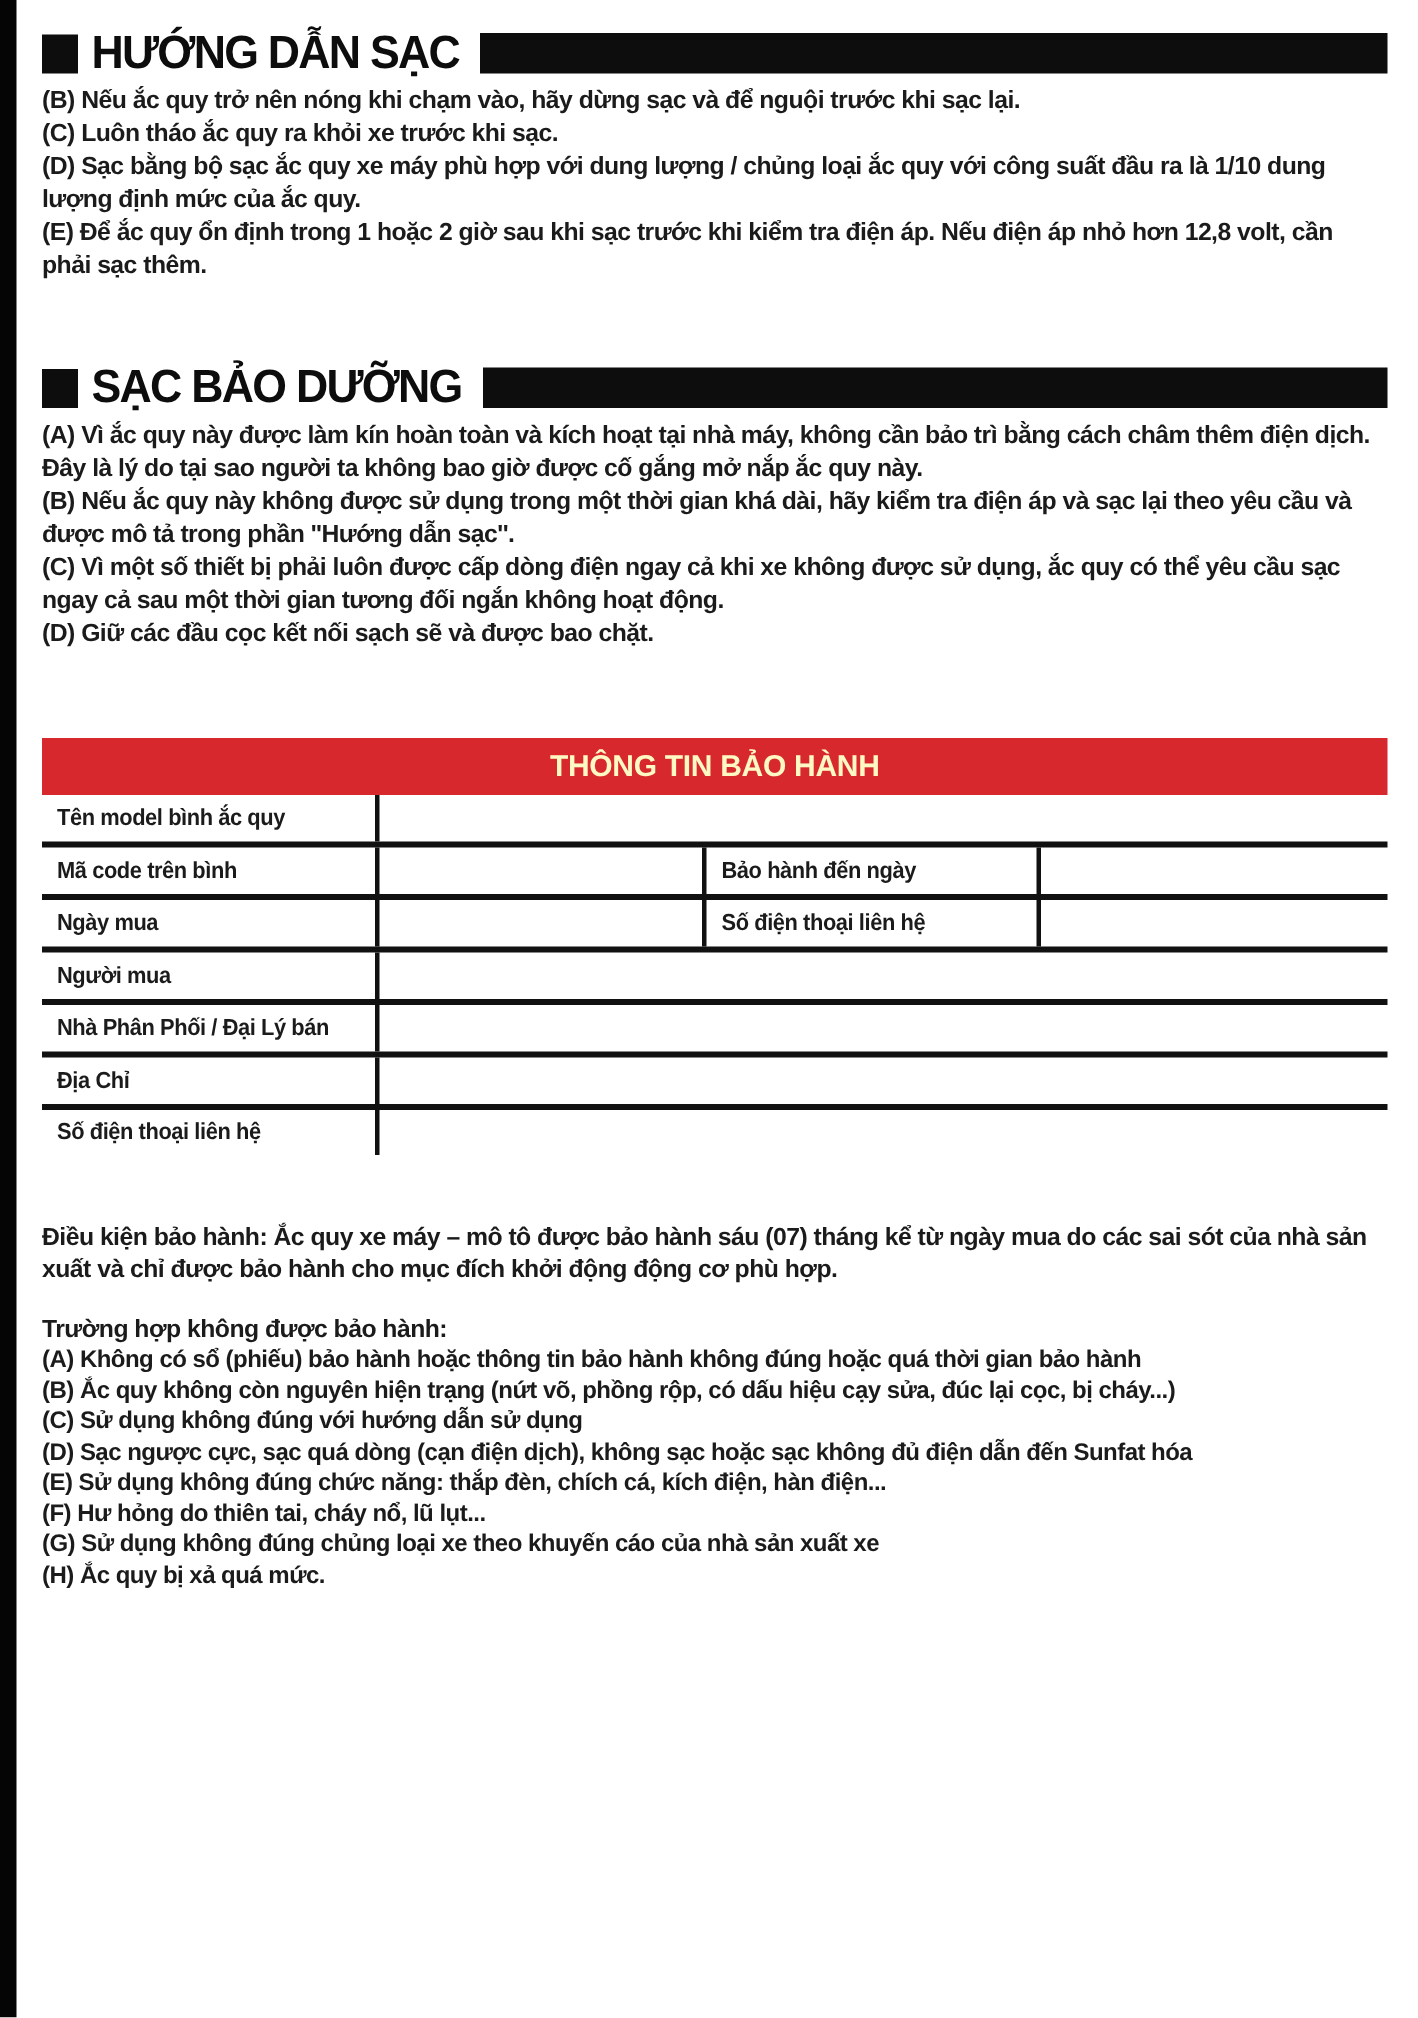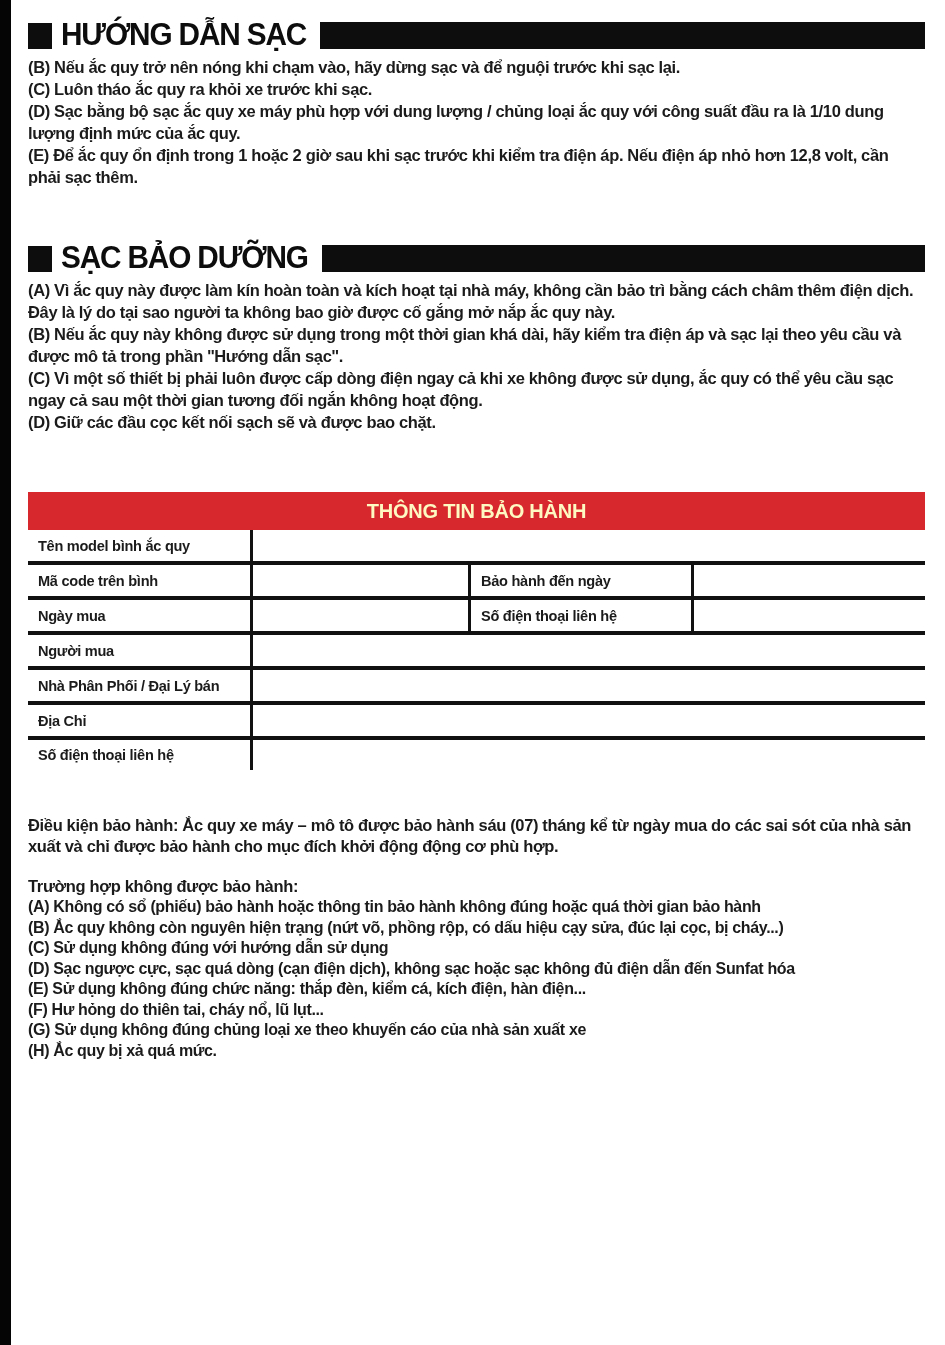--- a/index.html
+++ b/index.html
@@ -154,20 +154,20 @@
     </div>
 
     <p class="note note-dieu-kien">Điều kiện bảo hành: Ắc quy xe máy – mô tô được bảo hành sáu (07) tháng kể từ ngày mua do các sai sót của nhà sản xuất và chỉ được bảo hành cho mục đích khởi động động cơ phù hợp.</p>
     <p class="note excl-title">Trường hợp không được bảo hành:</p>
 
     <div class="excl-list">
       <p class="excl">(A) Không có sổ (phiếu) bảo hành hoặc thông tin bảo hành không đúng hoặc quá thời gian bảo hành</p>
       <p class="excl">(B) Ắc quy không còn nguyên hiện trạng (nứt võ, phồng rộp, có dấu hiệu cạy sửa, đúc lại cọc, bị cháy...)</p>
       <p class="excl">(C) Sử dụng không đúng với hướng dẫn sử dụng</p>
       <p class="excl">(D) Sạc ngược cực, sạc quá dòng (cạn điện dịch), không sạc hoặc sạc không đủ điện dẫn đến Sunfat hóa</p>
-      <p class="excl">(E) Sử dụng không đúng chức năng: thắp đèn, kiểm cá, kích điện, hàn điện...</p>
+      <p class="excl">(E) Sử dụng không đúng chức năng: thắp đèn, chích cá, kích điện, hàn điện...</p>
       <p class="excl">(F) Hư hỏng do thiên tai, cháy nổ, lũ lụt...</p>
       <p class="excl">(G) Sử dụng không đúng chủng loại xe theo khuyến cáo của nhà sản xuất xe</p>
       <p class="excl">(H) Ắc quy bị xả quá mức.</p>
     </div>
 
   </div>
 </div>
 
 </body></html>

